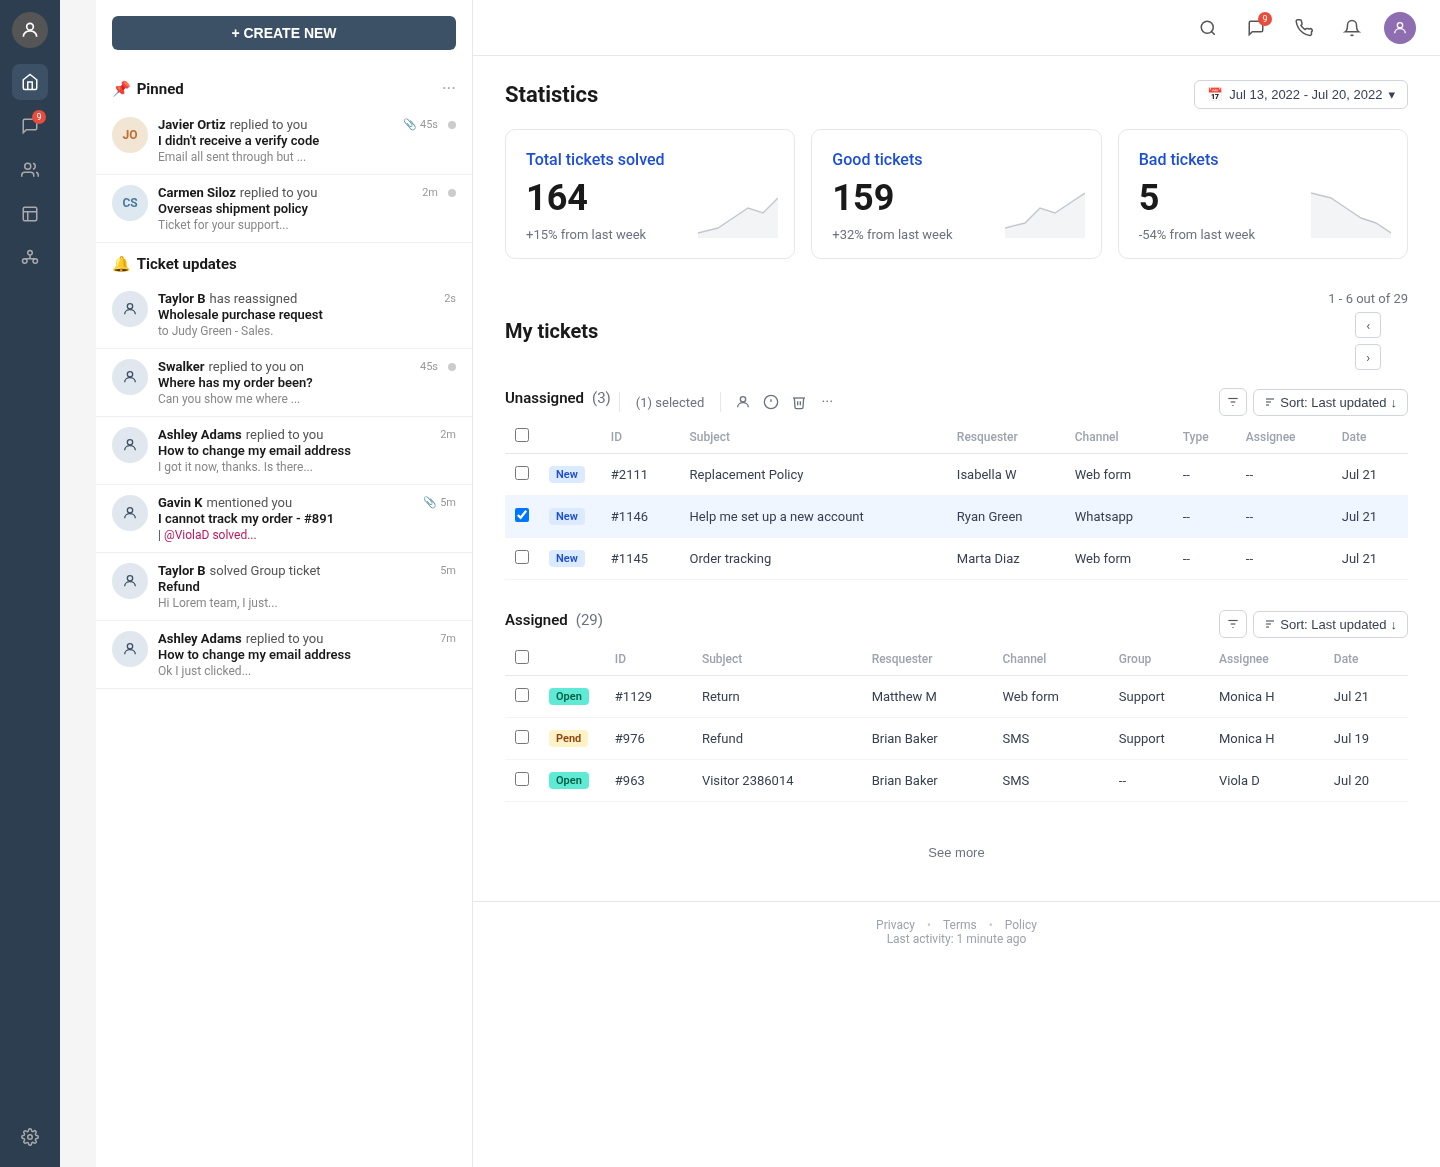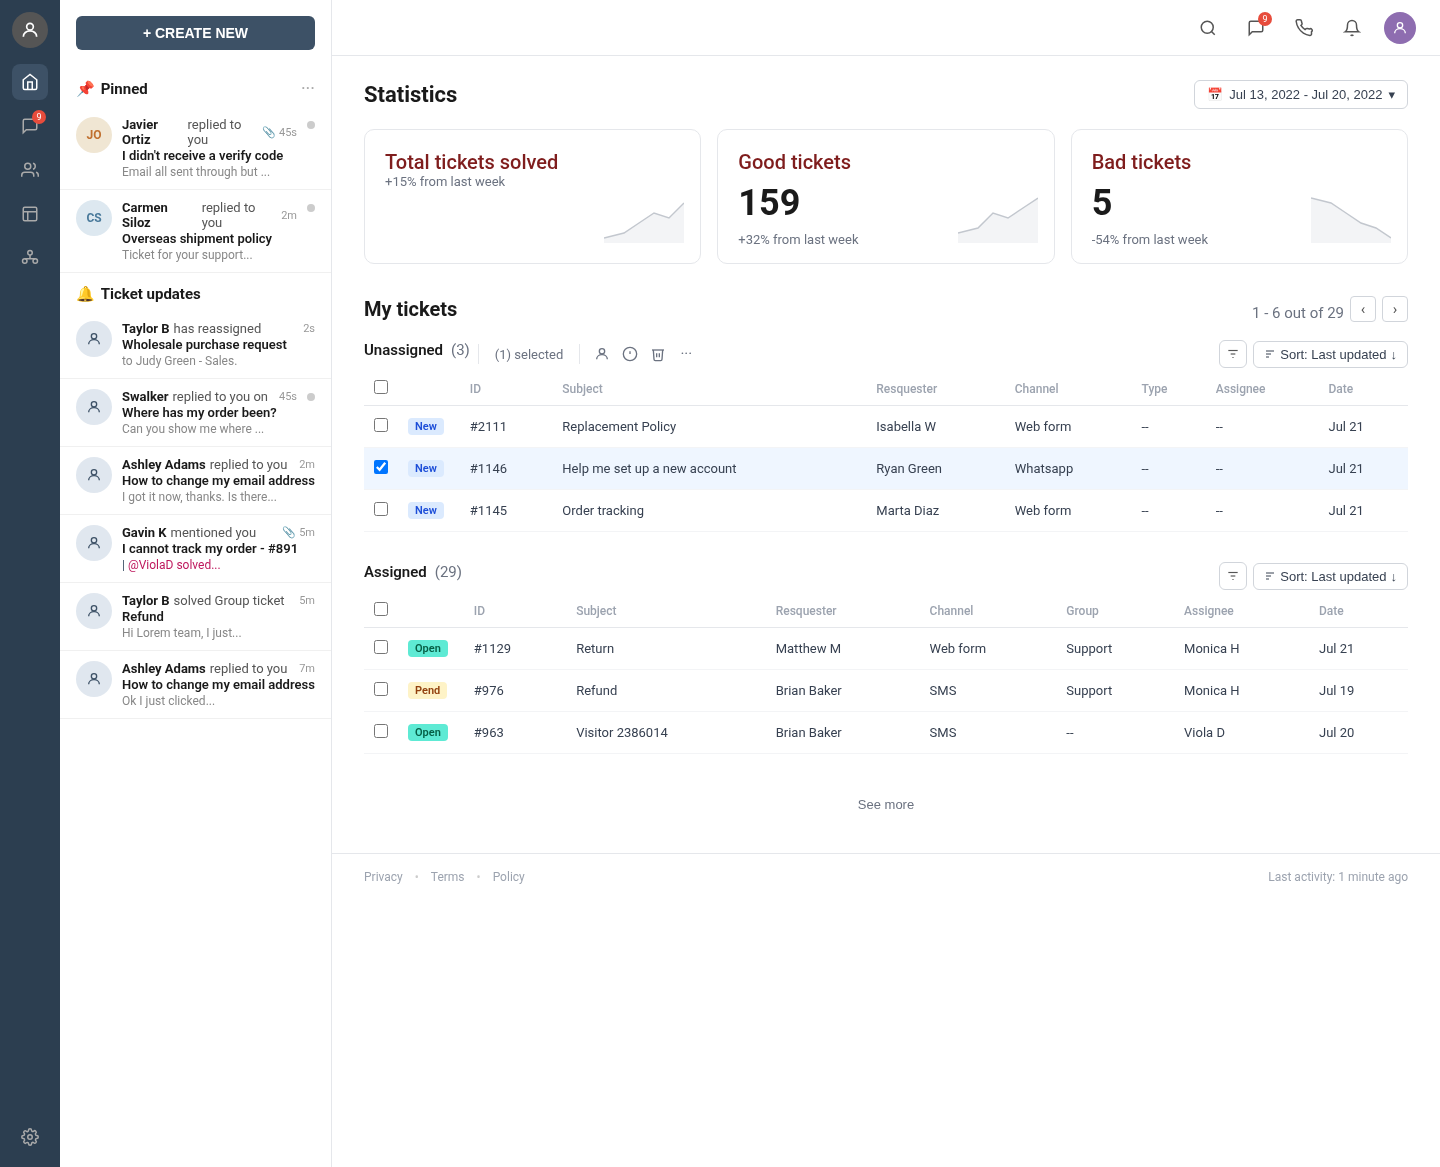--- a/index.html
+++ b/index.html
@@ -22,27 +22,28 @@
     .nav-icon {
       width: 36px; height: 36px; border-radius: 8px; display: flex; align-items: center; justify-content: center; color: #aaa; font-size: 18px; cursor: pointer; position: relative;
     }
     .nav-icon.active { background: #3d5166; color: #fff; }
     .nav-icon .badge {
       position: absolute; top: 2px; right: 2px; background: #e74c3c; color: #fff; font-size: 9px; border-radius: 50%; width: 14px; height: 14px; display: flex; align-items: center; justify-content: center;
     }
 
     
     .sidebar {
-      width: 272px;
+      width: 377px;
       background: #fff;
       border-right: 1px solid #e5e7eb;
       display: flex;
       flex-direction: column;
       overflow-y: auto;
       flex-shrink: 0;
+      margin-left: 36px;
     }
     .sidebar-top {
       padding: 16px;
     }
     .create-btn {
       background: #3d5166;
       color: #fff;
       border: none;
       border-radius: 6px;
       padding: 9px 18px;
@@ -130,29 +131,29 @@
     .statistics-header { display: flex; align-items: center; justify-content: space-between; margin-bottom: 20px; }
     .statistics-title { font-size: 22px; font-weight: 700; color: #1a1a1a; }
     .date-range-btn {
       display: flex; align-items: center; gap: 6px; border: 1px solid #d1d5db; border-radius: 6px; padding: 6px 12px; font-size: 13px; color: #374151; cursor: pointer; background: #fff;
     }
 
     .stats-grid { display: grid; grid-template-columns: 1fr 1fr 1fr; gap: 16px; margin-bottom: 32px; }
     .stat-card {
       border: 1px solid #e5e7eb; border-radius: 10px; padding: 20px 20px 16px; background: #fff; display: flex; flex-direction: column; position: relative; overflow: hidden;
     }
-    .stat-label { font-size: 20px; color: #7f1d1d; font-weight: 500; }
+    .stat-label { font-size: 16px; color: #1d4ed8; font-weight: 500; }
     .stat-value { font-size: 36px; font-weight: 700; color: #1a1a1a; margin: 8px 0; }
     .stat-change { font-size: 13px; color: #6b7280; }
     .stat-chart { position: absolute; right: 16px; bottom: 16px; }
 
     
     .tickets-header { display: flex; align-items: center; justify-content: space-between; margin-bottom: 12px; }
     .tickets-title { font-size: 20px; font-weight: 700; color: #1a1a1a; }
-    .pagination { display: flex; align-items: flex-end; gap: 6px; font-size: 15px; color: #6b7280; }
+    .pagination { display: flex; align-items: center; gap: 6px; font-size: 13px; color: #6b7280; flex-direction: column; }
     .page-btn { width: 26px; height: 26px; border: 1px solid #d1d5db; border-radius: 4px; display: flex; align-items: center; justify-content: center; cursor: pointer; color: #555; }
 
     .section-label {
       font-size: 15px; font-weight: 600; color: #1a1a1a; margin-bottom: 8px; display: flex; align-items: center; gap: 8px;
     }
     .section-label .count { color: #6b7280; font-weight: 400; }
     .toolbar-icon { width: 28px; height: 28px; display: flex; align-items: center; justify-content: center; color: #6b7280; cursor: pointer; font-size: 15px; }
     .sort-btn {
       display: flex; align-items: center; gap: 4px; border: 1px solid #d1d5db; border-radius: 6px; padding: 5px 10px; font-size: 13px; color: #374151; cursor: pointer; background: #fff; margin-left: auto; justify-content: center;
     }
@@ -186,20 +187,21 @@
 
     
     .footer {
       padding: 16px 32px;
       display: flex;
       align-items: center;
       justify-content: space-between;
       font-size: 12px;
       color: #9ca3af;
       border-top: 1px solid #e5e7eb;
+      flex-direction: column;
     }
     .footer-links { display: flex; gap: 12px; }
     .footer-links a { color: #9ca3af; text-decoration: none; }
     .footer-dot { color: #ccc; }
 
     .see-more { text-align: center; padding: 16px 0; }
     .see-more-btn { background: none; border: none; color: #6b7280; font-size: 13px; cursor: pointer; }
 
     .unassigned-toolbar {
       display: flex; align-items: center; padding: 6px 0 4px;
@@ -483,20 +485,21 @@
         <span>📅</span>
         <span>Jul 13, 2022 - Jul 20, 2022</span>
         <span>▾</span>
       </button>
     </div>
 
     <div class="stats-grid">
 
       <div class="stat-card">
         <div class="stat-label">Total tickets solved</div>
+        <div class="stat-value">164</div>
         <div class="stat-change">+15% from last week</div>
         <div class="stat-chart">
           <svg width="80" height="50" class="sparkline">
             <polyline points="0,45 20,40 35,30 50,20 65,25 80,10" fill="none" stroke="#9ca3af" stroke-width="1.5"></polyline>
             <polygon points="0,45 20,40 35,30 50,20 65,25 80,10 80,50 0,50" fill="rgba(156,163,175,0.2)"></polygon>
           </svg>
         </div>
       </div>
 
       <div class="stat-card">

